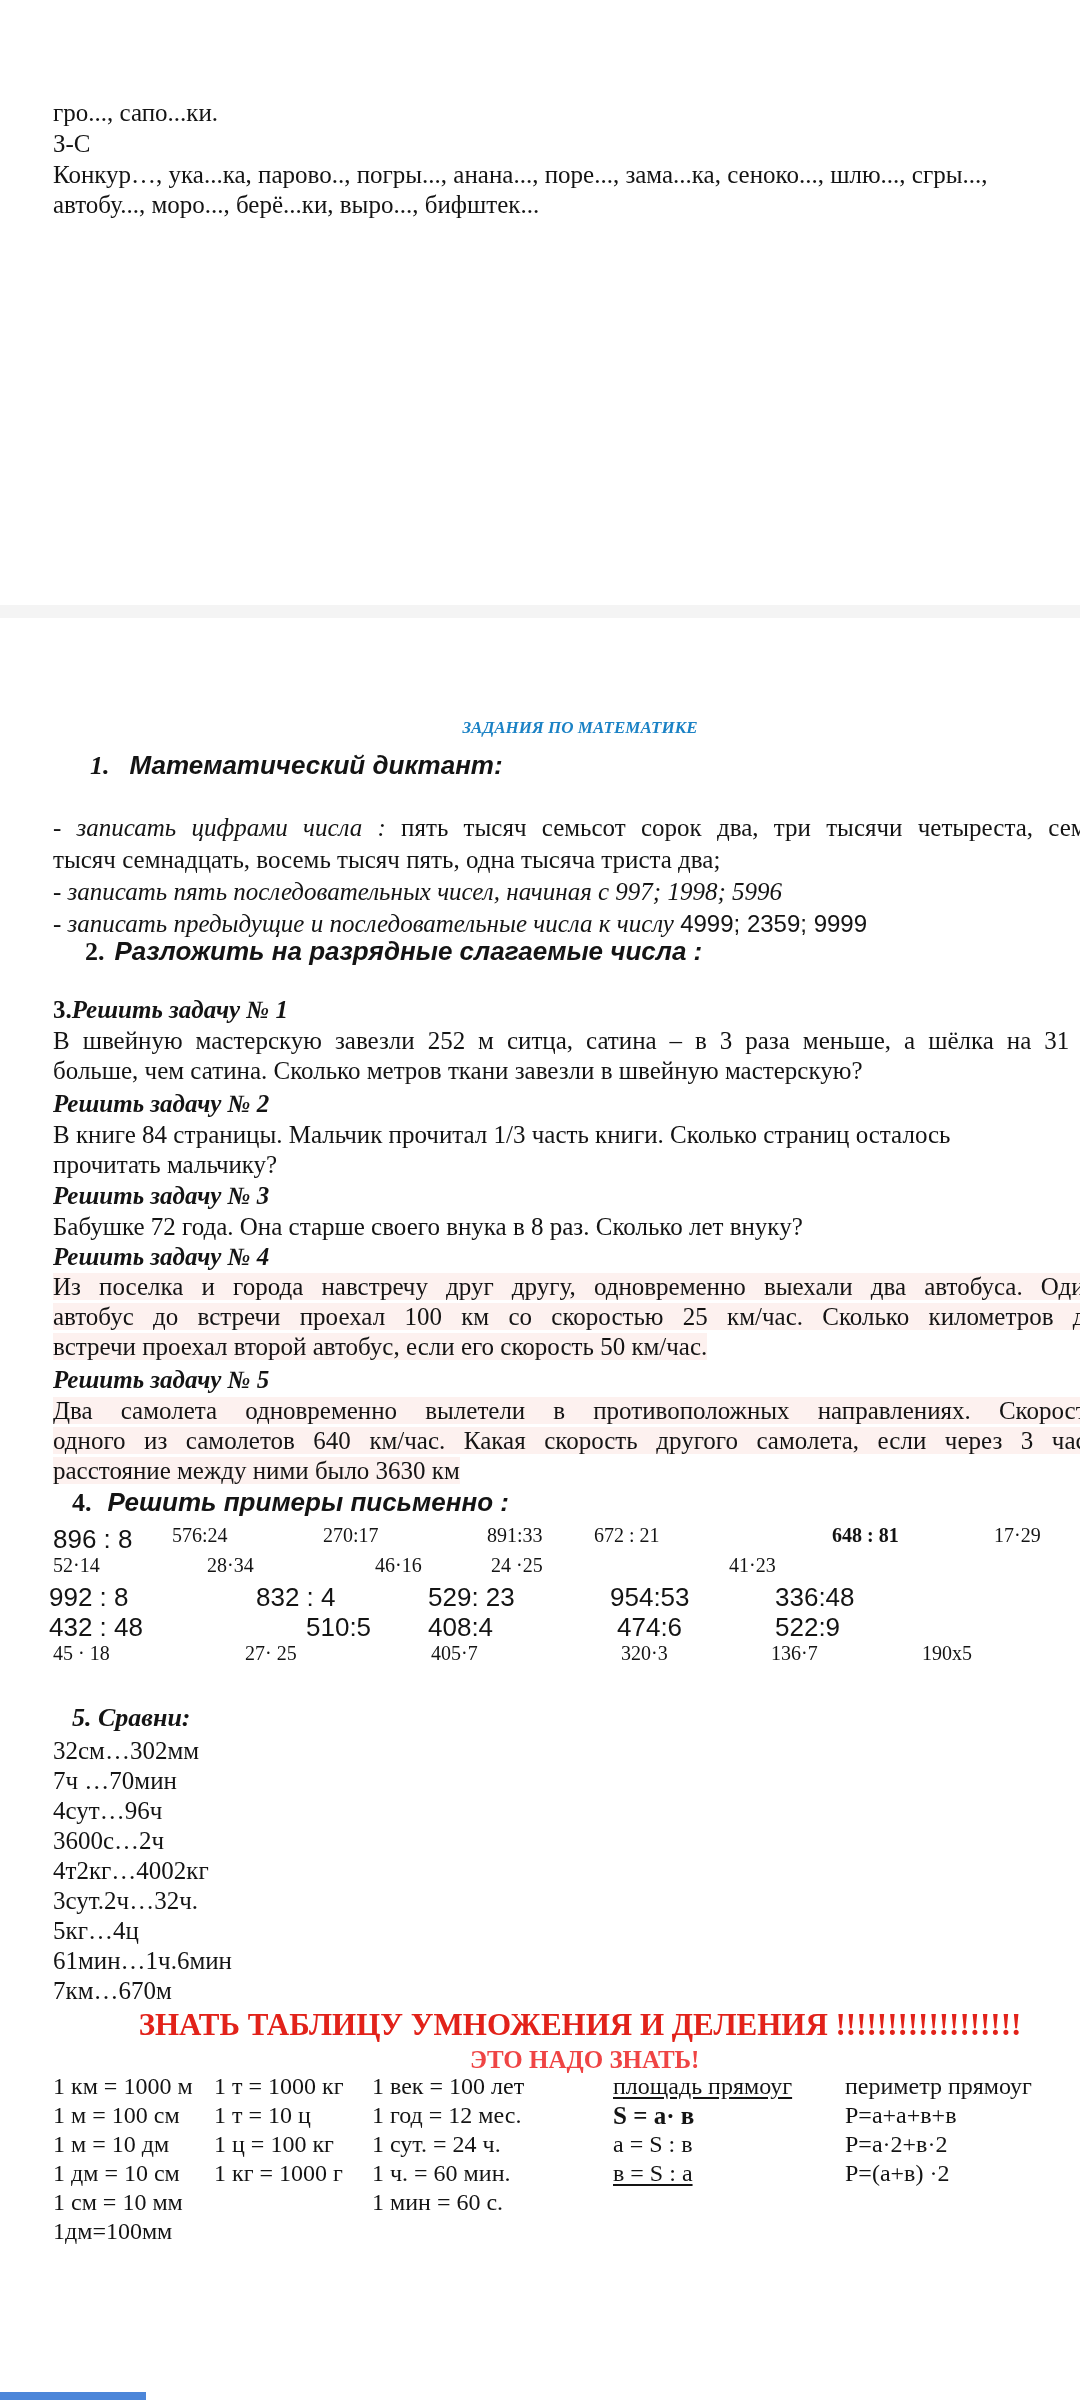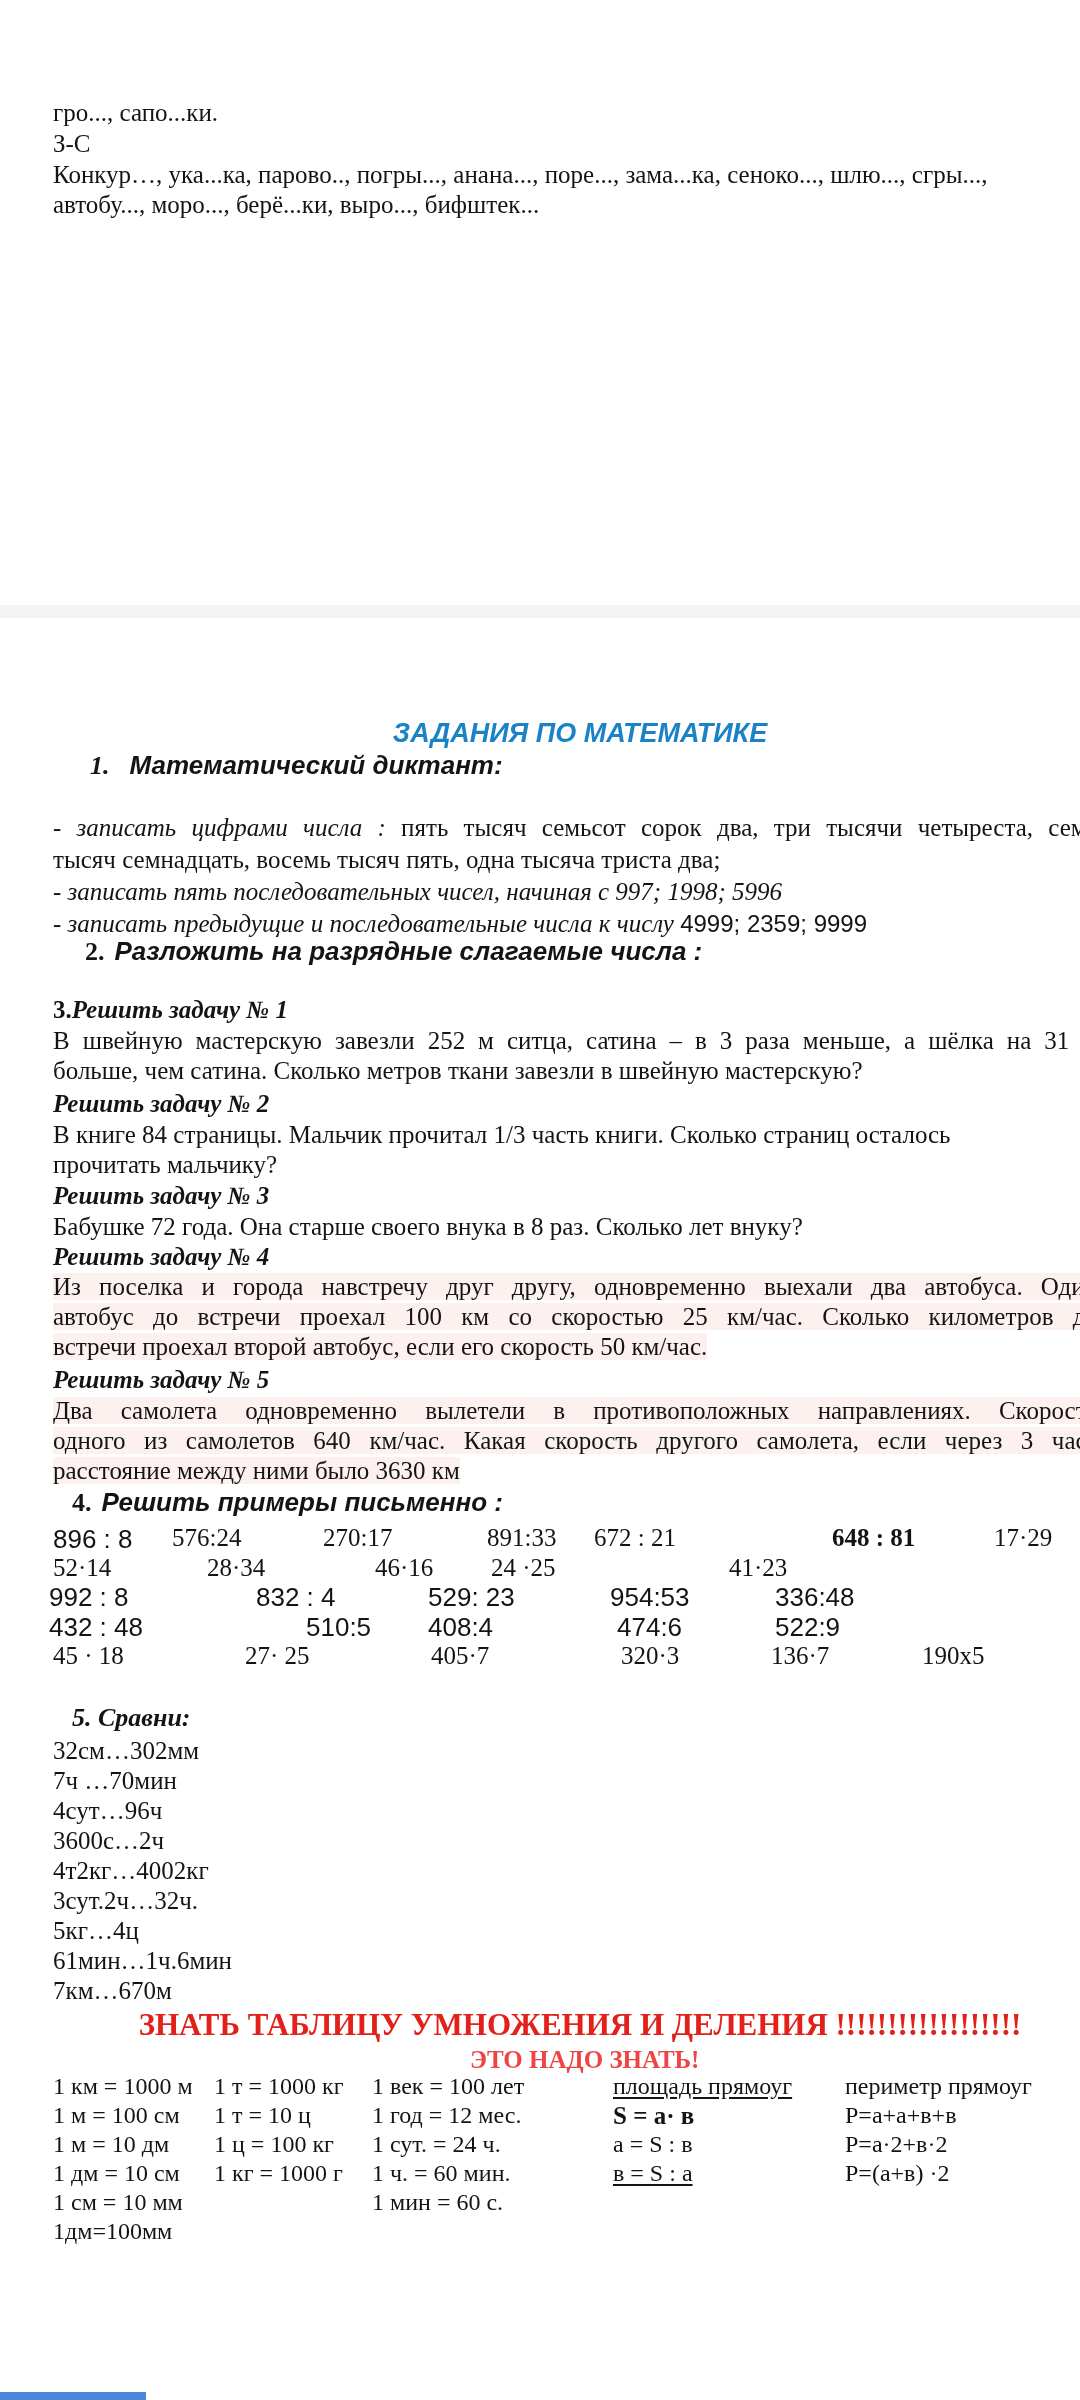--- a/index.html
+++ b/index.html
@@ -12,24 +12,24 @@
   .bi-serif{font-family:"Liberation Serif",serif;font-weight:bold;font-style:italic;}
   .bi-sans{font-family:"Liberation Sans",sans-serif;font-weight:bold;font-style:italic;}
   .line{font-size:25px;line-height:30px;white-space:nowrap;}
   .wrapline{font-size:25px;line-height:30px;}
   .dk-line{font-size:25px;line-height:32px;white-space:nowrap;}
   .stretch{width:1045px;text-align:justify;text-align-last:justify;white-space:normal;}
   .para{position:absolute;left:53px;width:1045px;}
   .hl{background:#fdf1ef;}
   .h-task{font-size:25px;line-height:30px;}
   .h-sec{font-size:26px;line-height:30px;}
-  .doc-title{font-size:27px;font-weight:bold;font-style:italic;color:#1b82c5;font-family:Liberation Sans, sans-serif;}
+  .doc-title{font-size:17px;font-weight:bold;font-style:italic;color:#1b82c5;font-family:Liberation Serif, serif;}
   .sep-band{position:absolute;left:0;width:1080px;height:13px;background:#f4f4f4;}
   .ex-row{position:absolute;left:0;width:1080px;height:30px;}
-  .ex-item{position:absolute;top:0;font-size:25px;white-space:pre;}
+  .ex-item{position:absolute;top:0;font-size:20px;white-space:pre;}
   .ex-sans{font-family:"Liberation Sans",sans-serif;font-size:26px;}
   .cmp-line{font-size:25px;line-height:30px;}
   .red1{font-size:31px;font-weight:bold;color:#e2221a;font-family:"Liberation Serif",serif;white-space:nowrap;}
   .red2{font-size:25px;font-weight:bold;color:#ef4444;font-family:"Liberation Serif",serif;white-space:nowrap;}
   .tbl-col{position:absolute;top:0;}
   .tbl-line{font-size:24px;line-height:29px;white-space:pre;font-family:"Liberation Serif",serif;}
   .u{text-decoration:underline;text-underline-offset:3px;}
   .num-line{font-family:"Liberation Sans",sans-serif;font-size:26px;white-space:pre;}
   .scroll-ind{position:absolute;left:0;top:2392px;width:146px;height:8px;background:#4c86d9;}
   .center-wide{left:0;width:1160px;text-align:center;}
@@ -101,21 +101,21 @@
 
   <div class="abs bi-serif h-task" style="left:53px;top:1365px;">Решить задачу № 5</div>
   <div class="para" style="top:1396px;">
     <div class="wrapline stretch"><span class="hl">Два самолета одновременно вылетели в противоположных направлениях. Скорость</span></div>
     <div class="wrapline stretch"><span class="hl">одного из самолетов 640 км/час. Какая скорость другого самолета, если через 3 часа</span></div>
     <div class="line"><span class="hl">расстояние между ними было 3630 км</span></div>
   </div>
 
   <div class="abs" style="left:72px;top:1487px;">
     <span class="b h-sec">4.</span>
-    <span class="bi-sans h-sec" style="margin-left:6px;">Решить примеры письменно :</span>
+    <span class="bi-sans h-sec" style="margin-left:12px;">Решить примеры письменно :</span>
   </div>
 
   <div class="ex-row" style="top:1524px;">
     <span class="ex-item ex-sans" style="left:53px;">896 : 8</span>
     <span class="ex-item" style="left:172px;">576:24</span>
     <span class="ex-item" style="left:323px;">270:17</span>
     <span class="ex-item" style="left:487px;">891:33</span>
     <span class="ex-item" style="left:594px;">672 : 21</span>
     <span class="ex-item" style="left:832px;font-weight:bold;">648 : 81</span>
     <span class="ex-item" style="left:994px;">17·29</span>

